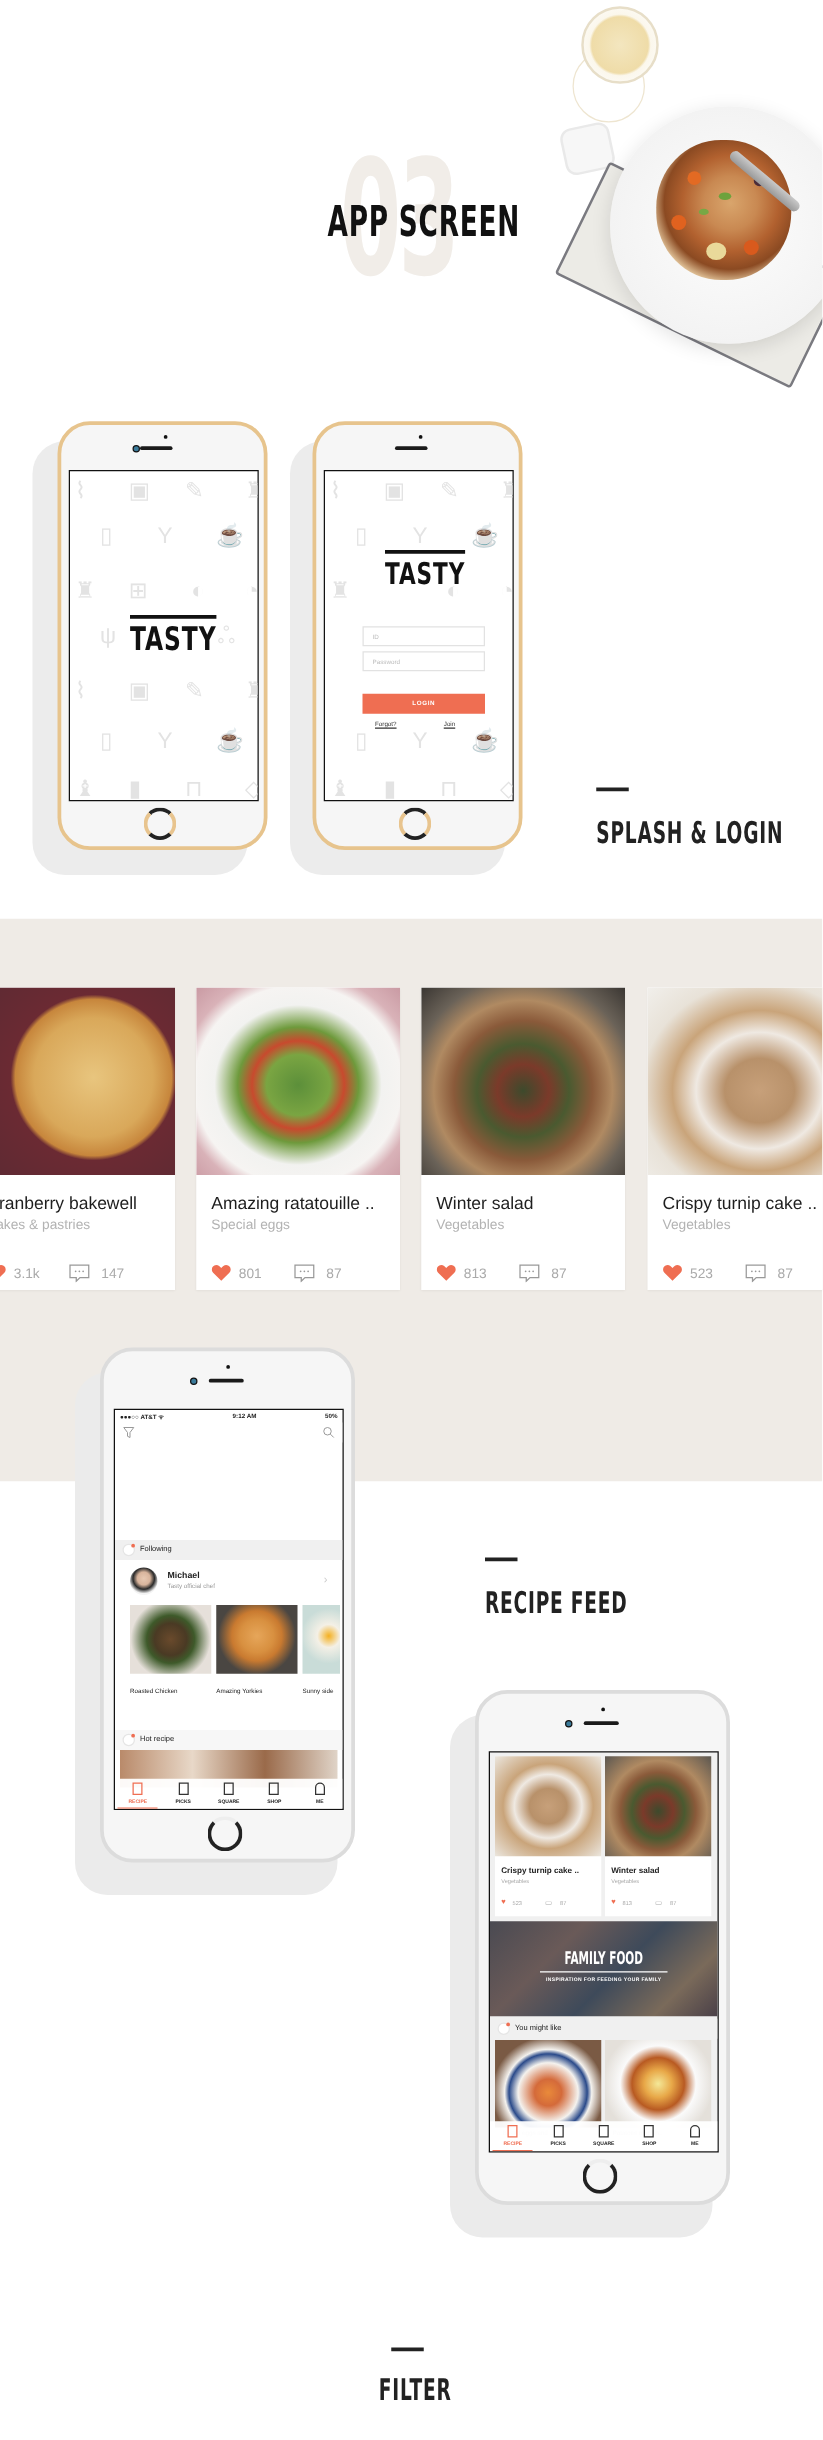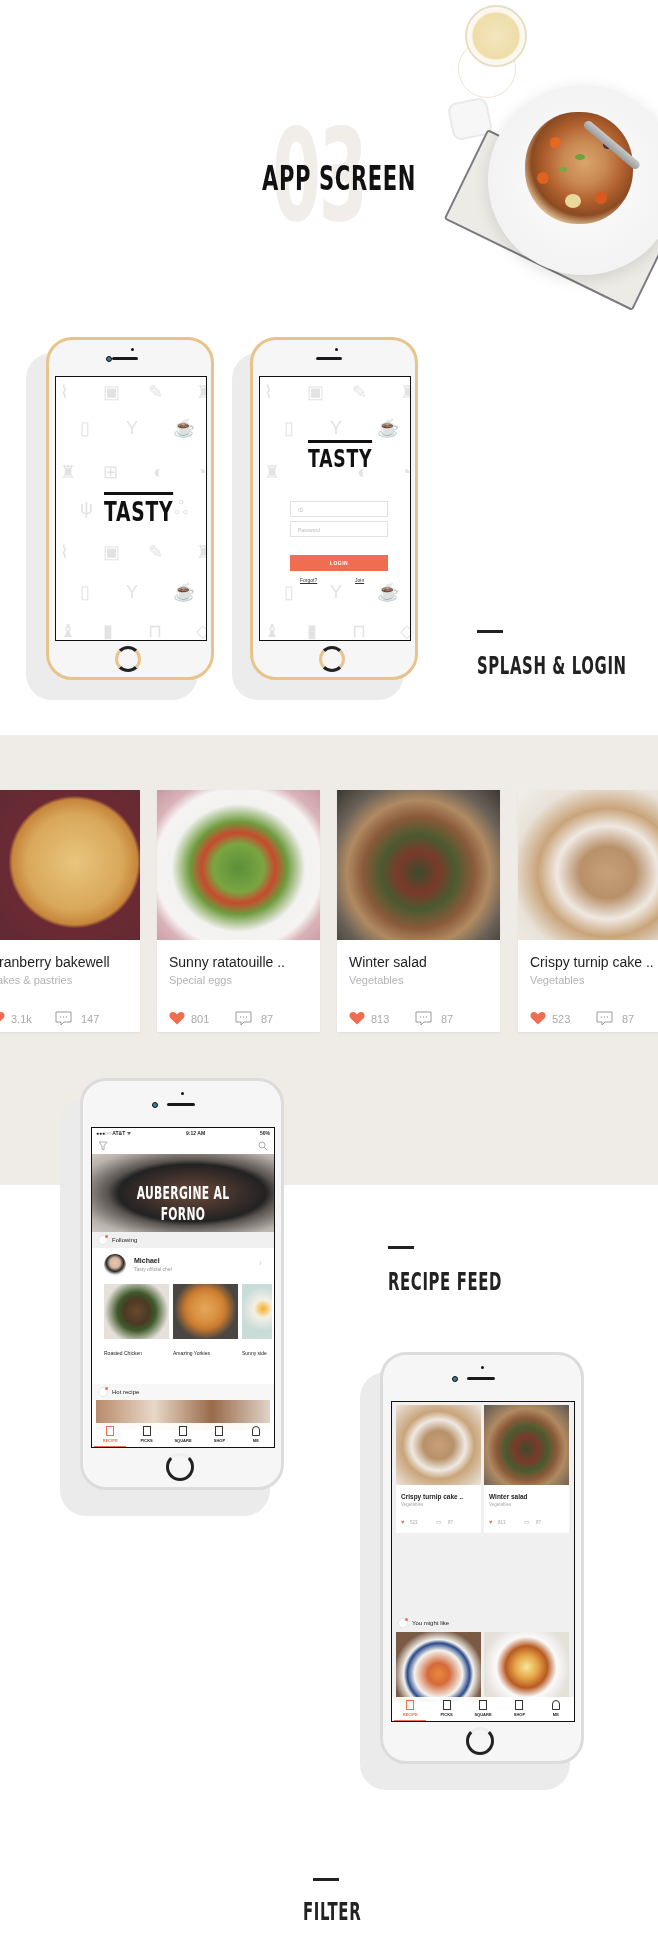--- a/index.html
+++ b/index.html
@@ -187,21 +187,21 @@
         <path d="M1 1h15v10H9l-3 3v-3H1Z" fill="none" stroke="#999" stroke-width="1"></path>
         <circle cx="5.5" cy="6" r=".7" fill="#999"></circle>
         <circle cx="8.5" cy="6" r=".7" fill="#999"></circle>
         <circle cx="11.5" cy="6" r=".7" fill="#999"></circle>
       </svg>
     <div class="cmts">147</div>
   </div>
 
   <div class="card" style="left:157px">
     <div class="img" style="background:radial-gradient(ellipse at 50% 52%,#5c8f3a 0,#7aa542 22%,#c84a2e 32%,#6e9a3c 42%,#f2f2f0 58%,#f6f4f2 72%,#d9b2b8 82%,#c99aa3 100%)"></div>
-    <div class="title">Sunny ratatouille ..</div>
+    <div class="title">Amazing ratatouille ..</div>
     <div class="sub">Special eggs</div>
     <svg class="heart" viewBox="0 0 16 14">
         <path d="M8 13.5 1.5 7.2C-.6 5 .6 1 4 1c1.8 0 3 1.2 4 2.4C9 2.2 10.2 1 12 1c3.4 0 4.6 4 2.5 6.2Z" fill="#ef6e52"></path>
       </svg>
     <div class="likes">801</div>
     <svg class="cmt" viewBox="0 0 17 15">
         <path d="M1 1h15v10H9l-3 3v-3H1Z" fill="none" stroke="#999" stroke-width="1"></path>
         <circle cx="5.5" cy="6" r=".7" fill="#999"></circle>
         <circle cx="8.5" cy="6" r=".7" fill="#999"></circle>
         <circle cx="11.5" cy="6" r=".7" fill="#999"></circle>
@@ -255,23 +255,20 @@
         <span>50%</span>
       </div>
       <div class="navbar">
         <svg style="position:absolute;left:6px;top:3px" width="10" height="10" viewBox="0 0 10 10">
             <path d="M1 1h8L6 5v4L4 8V5Z" fill="none" stroke="#999" stroke-width=".8"></path>
           </svg>
         <svg style="position:absolute;right:6px;top:3px" width="10" height="10" viewBox="0 0 10 10">
             <circle cx="4" cy="4" r="3" fill="none" stroke="#999" stroke-width=".8"></circle>
             <path d="M6.3 6.3 9 9" stroke="#999" stroke-width=".8"></path>
           </svg>
-      </div>
-      <div class="hero-img">
-        <div class="t">AUBERGINE AL FORNO</div>
       </div>
       <div class="sec-head" style="top:104px">
         <span class="ic"></span>
         <span>Following</span>
       </div>
       <div class="chef-card" style="top:120px;height:132px">
         <div style="position:absolute;left:8px;top:6px;width:22px;height:22px;border-radius:50%;background:radial-gradient(circle at 50% 40%,#e8c9b3 0,#d8b49c 30%,#2a2a2a 50%,#f3f3f3 70%)"></div>
         <div style="position:absolute;left:38px;top:9px;font-size:7px;font-weight:bold">Michael</div>
         <div style="position:absolute;left:38px;top:18px;font-size:5px;color:#999">Tasty official chef</div>
         <div style="position:absolute;right:8px;top:10px;font-size:9px;color:#ccc">›</div>
@@ -320,20 +317,25 @@
       </div>
       <div style="position:absolute;left:92px;top:3px;width:85px;height:128px;background:#fff">
         <div style="height:80px;background:radial-gradient(ellipse at 50% 55%,#3d4a2c 0,#7b3a2a 20%,#4a5a30 35%,#8a5a3a 50%,#b08a62 65%,#5a5650 100%)"></div>
         <div style="position:absolute;left:5px;top:88px;font-size:6.5px;font-weight:bold;white-space:nowrap">Winter salad</div>
         <div style="position:absolute;left:5px;top:97px;font-size:4.5px;color:#aaa">Vegetables</div>
         <div style="position:absolute;left:5px;top:114px;font-size:6px;color:#ef6e52">♥</div>
         <div style="position:absolute;left:14px;top:115px;font-size:4.5px;color:#aaa">813</div>
         <div style="position:absolute;left:40px;top:113px;font-size:6px;color:#aaa">▭</div>
         <div style="position:absolute;left:52px;top:115px;font-size:4.5px;color:#aaa">87</div>
       </div>
+      <div style="position:absolute;left:0;right:0;top:135px;height:76px;background:linear-gradient(135deg,#4a4a52 0,#6a5a58 30%,#3e4a5a 55%,#7a6a5a 80%,#4a4048 100%)">
+        <div style="position:absolute;left:0;right:0;top:22px;text-align:center;color:#fff;font-family:'DejaVu Sans',sans-serif;font-weight:bold;font-size:14px;transform:scaleX(.6)">FAMILY FOOD</div>
+        <div style="position:absolute;left:40px;right:40px;top:40px;height:1px;background:#fff"></div>
+        <div style="position:absolute;left:0;right:0;top:44px;text-align:center;color:#fff;font-size:4px;font-weight:bold;letter-spacing:.3px">INSPIRATION FOR FEEDING YOUR FAMILY</div>
+      </div>
       <div class="sec-head" style="top:213px;height:16px">
         <span class="ic"></span>
         <span>You might like</span>
       </div>
       <div style="position:absolute;left:4px;top:230px;width:85px;height:70px;background:radial-gradient(ellipse at 50% 60%,#e98a3a 0,#d46a3a 18%,#f4f2ee 40%,#2a4a8a 52%,#f4f2ee 58%,#7a5a44 75%)"></div>
       <div style="position:absolute;left:92px;top:230px;width:85px;height:70px;background:radial-gradient(circle at 50% 50%,#f4e898 0,#e8a848 20%,#b85a22 38%,#fafafa 55%,#e4e0da 80%)"></div>
       <div style="position:absolute;left:10px;top:302px;font-size:5px;color:#ccc">Baked eggs and ..</div>
       <div style="position:absolute;left:98px;top:302px;font-size:5px;color:#ccc">Potatoes machin..</div>
       <div class="tabbar">
         <div class="tab active"><span class="ti"></span><span>RECIPE</span></div>

